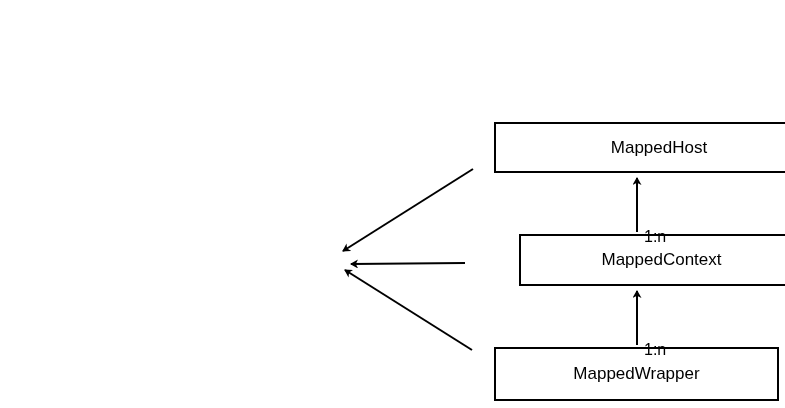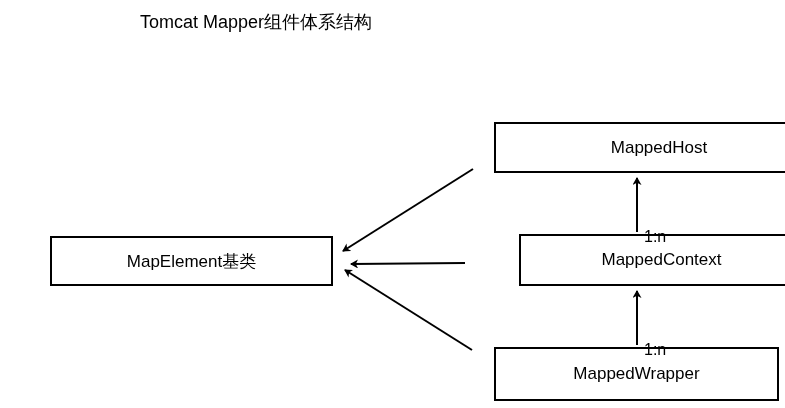--- a/index.html
+++ b/index.html
@@ -55,43 +55,39 @@
     width: 785px;
     height: 408px;
     pointer-events: none;
   }
 </style>
 </head>
 <body>
 
 <div class="canvas">
 
-  <div class="diagram-title">Tomcat Mapper组件体系结构</div>
 
   <svg class="arrow-layer" width="785" height="408" viewBox="0 0 785 408" xmlns="http://www.w3.org/2000/svg">
     <defs>
       <marker id="arrowhead" markerWidth="9" markerHeight="9" refX="7" refY="4.5" orient="auto" markerUnits="userSpaceOnUse">
         <path d="M0,0 L8,4.5 L0,9 L2.2,4.5 Z" fill="#000000"></path>
       </marker>
     </defs>
 
     <line x1="473" y1="169" x2="343" y2="251" stroke="#000000" stroke-width="2" marker-end="url(#arrowhead)"></line>
 
     <line x1="465" y1="263" x2="351" y2="264" stroke="#000000" stroke-width="2" marker-end="url(#arrowhead)"></line>
 
     <line x1="472" y1="350" x2="345" y2="270" stroke="#000000" stroke-width="2" marker-end="url(#arrowhead)"></line>
 
     <line x1="637" y1="232" x2="637" y2="178" stroke="#000000" stroke-width="2" marker-end="url(#arrowhead)"></line>
 
     <line x1="637" y1="345" x2="637" y2="291" stroke="#000000" stroke-width="2" marker-end="url(#arrowhead)"></line>
   </svg>
 
-  <div class="node node-map-element">
-    <span>MapElement基类</span>
-  </div>
 
   <div class="node node-mapped-host">
     <span>MappedHost</span>
   </div>
 
   <div class="node node-mapped-context">
     <span>MappedContext</span>
   </div>
 
   <div class="node node-mapped-wrapper">

